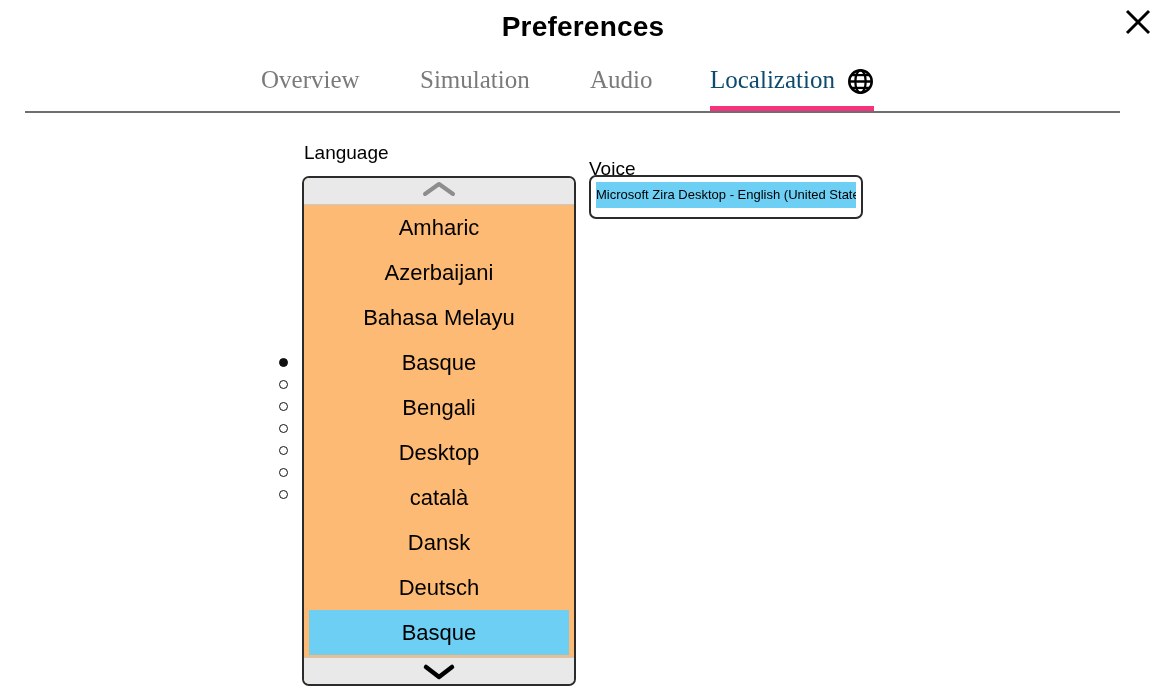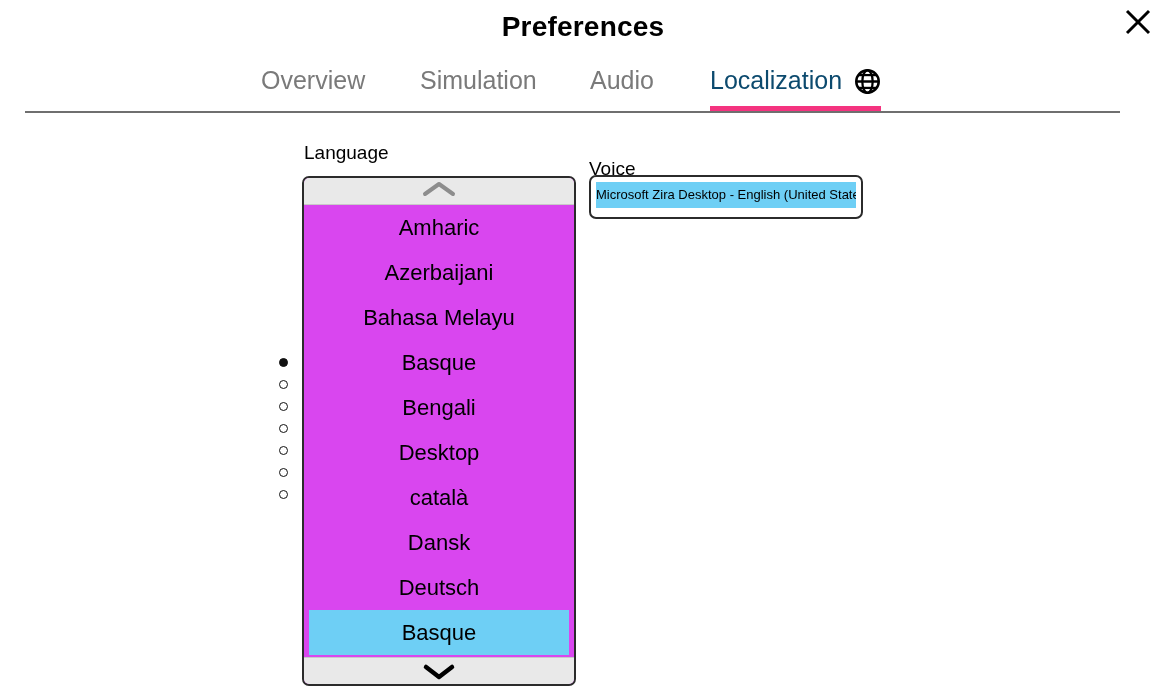--- a/index.html
+++ b/index.html
@@ -53,20 +53,21 @@
   .tab {
     position: absolute;
     top: 0;
     height: 40px;
     font-size: 25px;
     white-space: nowrap;
     display: flex;
     align-items: flex-start;
     cursor: pointer;
     color: #7a7a7a;
+    font-family: Liberation Serif, serif;
   }
   .tab.active { color: #0c4a6e; }
   .tab .tab-underline {
     position: absolute;
     left: 0;
     bottom: -6px;
     height: 6px;
     width: 100%;
     background: #f4337f;
   }
@@ -96,21 +97,21 @@
 
   
   #language-listbox {
     position: absolute;
     left: 302px;
     top: 176px;
     width: 274px;
     height: 510px;
     border: 2px solid #2b2b2b;
     border-radius: 7px;
-    background: #d946ef;
+    background: #fdba74;
     box-sizing: border-box;
     overflow: hidden;
   }
   .scroll-btn {
     height: 26px;
     background: #e9e9e9;
     display: flex;
     align-items: center;
     justify-content: center;
     cursor: pointer;

